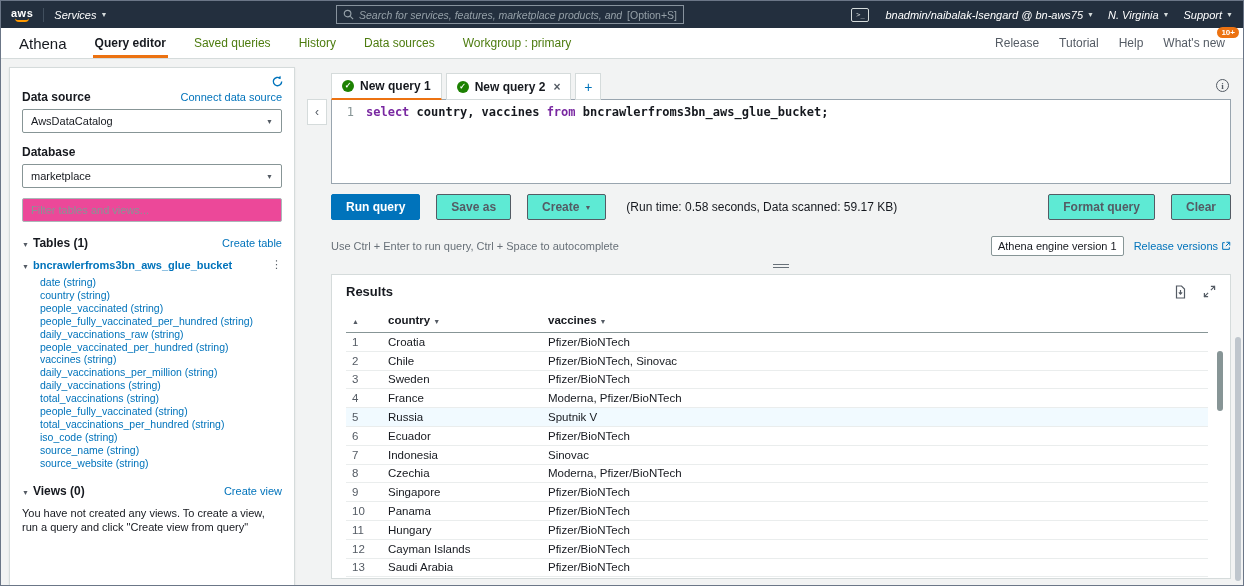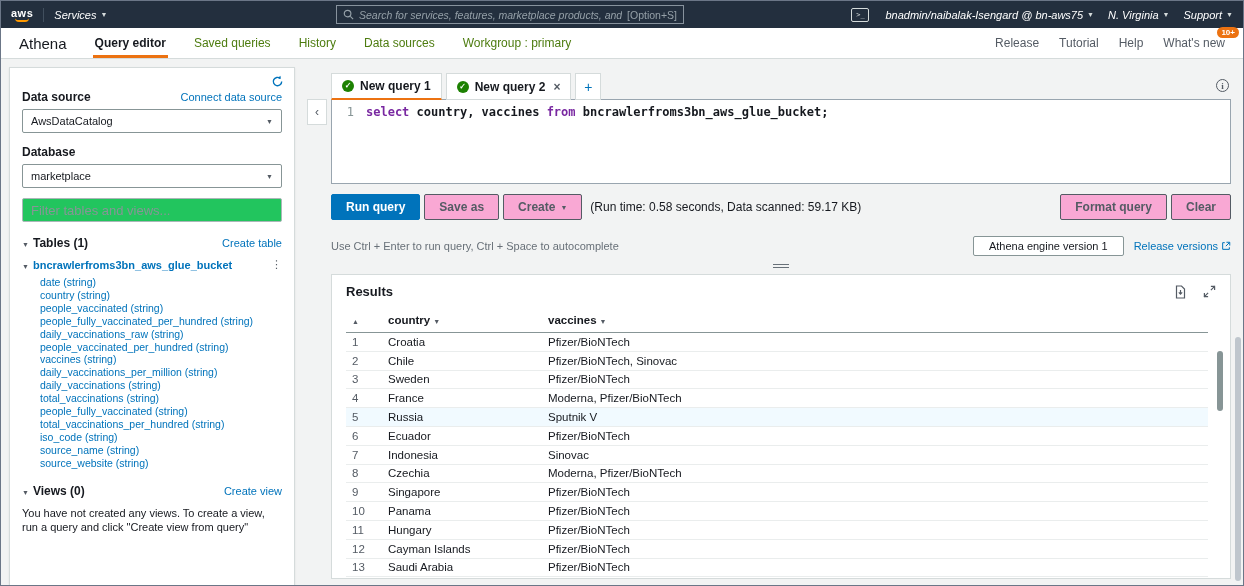--- a/index.html
+++ b/index.html
@@ -36,21 +36,21 @@
 .content{position:relative;height:527px;}
 
 
 .sidebar{position:absolute;left:8px;top:8px;width:286px;height:575px;background:#fff;border:1px solid #d5dbdb;box-shadow:0 1px 2px rgba(0,0,0,.08);padding:10px 12px;}
 .sb-refresh{position:absolute;top:6px;right:10px;cursor:pointer;}
 .sb-row{display:flex;align-items:baseline;justify-content:space-between;}
 .sb-label{font-size:12px;font-weight:bold;color:#16191f;}
 .sb-link{font-size:11px;color:#0073bb;cursor:pointer;}
 .sb-select{margin-top:5px;height:24px;border:1px solid #879596;border-radius:2px;background:#fff;display:flex;align-items:center;justify-content:space-between;padding:0 8px;font-size:11px;color:#16191f;cursor:pointer;}
 .caret-dark{font-size:7px;color:#545b64;}
-.sb-filter{margin-top:10px;width:100%;height:24px;border:1px solid #aab7b8;border-radius:2px;padding:0 8px;font-size:13px;color:#16191f;font-family:"Liberation Sans",sans-serif;outline:none;background:#22c55e;}
+.sb-filter{margin-top:10px;width:100%;height:24px;border:1px solid #aab7b8;border-radius:2px;padding:0 8px;font-size:11px;color:#16191f;font-family:"Liberation Sans",sans-serif;outline:none;background:#ec4899;}
 .sb-filter::placeholder{color:#879596;}
 .mt14{margin-top:14px;}
 .mt12{margin-top:12px;}
 .tri{font-size:7px;color:#545b64;margin-right:4px;}
 .sb-table-name{margin-top:8px;display:flex;align-items:center;justify-content:space-between;}
 .table-link{font-size:11px;font-weight:bold;color:#0073bb;cursor:pointer;}
 .kebab{color:#545b64;font-size:11px;cursor:pointer;}
 .sb-columns{list-style:none;margin-top:5px;padding-left:18px;}
 .sb-columns li{font-size:10.5px;line-height:12.9px;color:#0073bb;cursor:pointer;white-space:nowrap;}
 .sb-empty{margin-top:8px;font-size:11px;line-height:14px;color:#16191f;}
@@ -66,28 +66,28 @@
 .qtab.active{border-bottom:2px solid #ec7211;}
 .qtab .close{display:none;color:#545b64;font-size:12px;margin-left:2px;}
 .qtab.closable .close{display:inline;}
 .check-icon{width:12px;height:12px;border-radius:50%;background:#1d8102;color:#fff;font-size:8px;line-height:12px;text-align:center;flex:none;}
 .qtab-add{width:26px;height:27px;margin-left:4px;background:#fff;border:1px solid #d5dbdb;color:#0073bb;font-size:14px;display:flex;align-items:center;justify-content:center;cursor:pointer;}
 .info-icon{position:absolute;right:2px;top:6px;width:13px;height:13px;border:1.5px solid #545b64;border-radius:50%;color:#545b64;font-size:9px;font-weight:bold;font-family:"Liberation Serif",serif;display:flex;align-items:center;justify-content:center;cursor:pointer;}
 .code-area{height:85px;background:#fff;border:1px solid #99a5af;display:flex;margin-top:-1px;}
 .gutter{width:30px;text-align:right;padding:5px 8px 0 0;font-family:"DejaVu Sans Mono",monospace;font-size:12px;color:#879596;}
 .code{padding:5px 0 0 4px;font-family:"DejaVu Sans Mono",monospace;font-size:12px;font-weight:bold;color:#16191f;white-space:pre;}
 .kw{color:#7928a1;}
-.controls{display:flex;align-items:center;gap:4px;margin-top:10px;}
-.btn{font-family:"Liberation Sans",sans-serif;font-size:12px;font-weight:bold;padding:5px 14px;border-radius:2px;border:1px solid #545b64;background:#f9a8d4;color:#545b64;cursor:pointer;display:flex;align-items:center;gap:5px;}
+.controls{display:flex;align-items:center;gap:16px;margin-top:10px;}
+.btn{font-family:"Liberation Sans",sans-serif;font-size:12px;font-weight:bold;padding:5px 14px;border-radius:2px;border:1px solid #545b64;background:#5eead4;color:#545b64;cursor:pointer;display:flex;align-items:center;gap:5px;}
 .btn.primary{background:#0073bb;border-color:#0073bb;color:#fff;}
 .stats{font-size:12px;color:#16191f;margin-left:4px;}
 .spacer{flex:1;}
 .hint-row{display:flex;align-items:center;margin-top:16px;gap:10px;}
 .hint{font-size:11px;color:#687078;}
-.engine-badge{font-size:11px;color:#16191f;border:1px solid #879596;border-radius:2px;padding:3px 15px;cursor:pointer;background:#fff;}
+.engine-badge{font-size:11px;color:#16191f;border:1px solid #879596;border-radius:2px;padding:3px 6px;cursor:pointer;background:#fff;}
 .release-link{font-size:11px;color:#0073bb;display:flex;align-items:center;gap:3px;cursor:pointer;}
 .splitter{margin-top:6px;height:8px;display:flex;align-items:center;justify-content:center;cursor:row-resize;}
 .grip{width:16px;height:4px;border-top:1px solid #687078;border-bottom:1px solid #687078;}
 
 
 .results{position:relative;flex:1;margin-top:4px;background:#fff;border:1px solid #d5dbdb;overflow:hidden;}
 .results-header{display:flex;align-items:center;padding:9px 14px 4px;}
 .results-title{font-size:13px;font-weight:bold;color:#16191f;}
 .r-icon{cursor:pointer;margin-left:16px;display:flex;align-items:center;}
 .table{margin:4px 22px 0 14px;}

